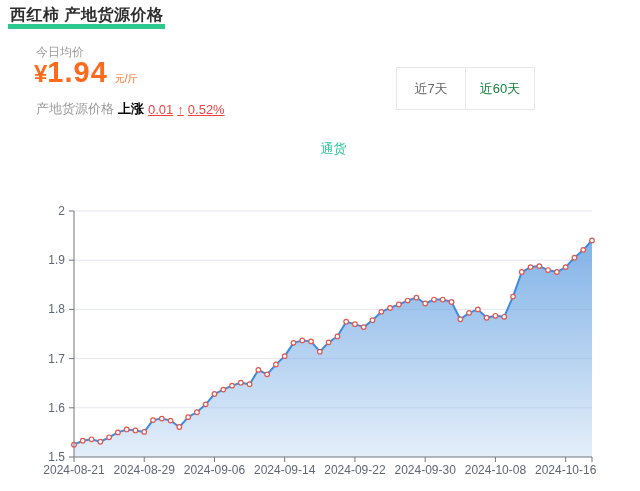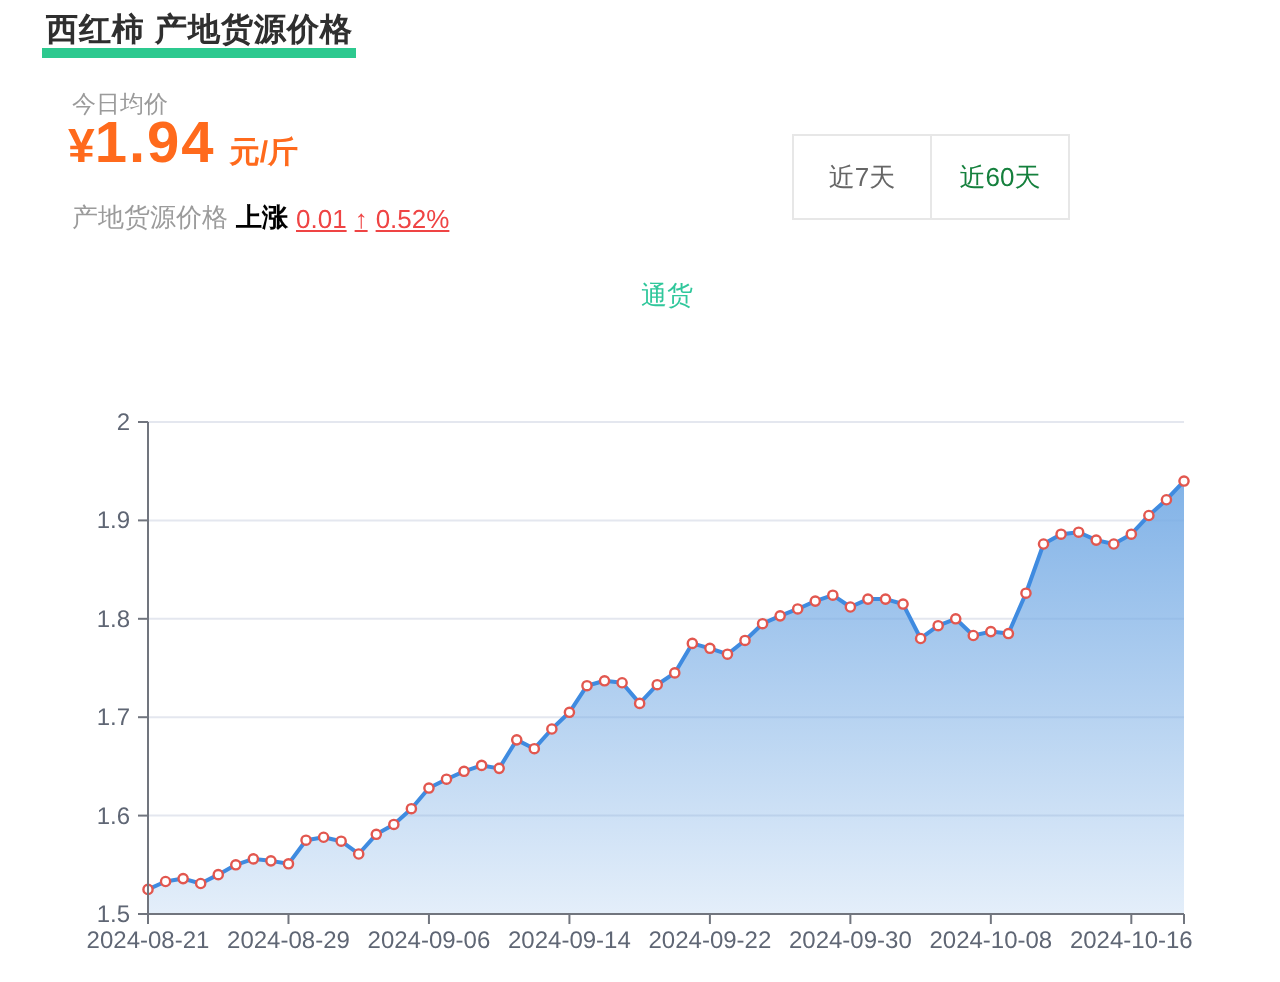--- a/index.html
+++ b/index.html
@@ -3,29 +3,29 @@
 <meta charset="utf-8">
 <style>
   html,body{margin:0;padding:0;background:#fff;}
   body{
     width:640px;height:491px;position:relative;overflow:hidden;
     font-family:"Liberation Sans","DejaVu Sans",sans-serif;
     -webkit-font-smoothing:antialiased;
   }
   .abs{position:absolute;}
   .title{
-    left:21px;top:5px;font-size:16px;font-weight:700;color:#2f2f2f;
+    left:8px;top:5px;font-size:16px;font-weight:700;color:#2f2f2f;
     background:linear-gradient(#2dc98f,#2dc98f) left bottom/100% 5px no-repeat;
     padding:0 2px 3px 2px;z-index:2;letter-spacing:0.5px;
   }
   .avg-label{left:36px;top:44px;font-size:12px;color:#9b9b9b;z-index:2;}
   .price-row{left:34px;top:56px;display:flex;align-items:baseline;z-index:2;}
   .yen{font-size:24px;color:#ff6a1c;font-weight:600;}
   .price{font-size:29px;color:#ff6a1c;font-weight:600;letter-spacing:1px;}
-  .unit{font-size:15px;color:#ff6a1c;margin-left:7px;font-weight:700;}
+  .unit{font-size:10px;color:#ff6a1c;margin-left:7px;font-weight:400;}
   .compare-row{left:36px;top:100px;font-size:13px;color:#9b9b9b;z-index:2;display:flex;gap:4px;align-items:center;}
   .trend{color:#000000;font-weight:700;}
   .chg{color:#ef4444;text-decoration:underline;}
   .tabs{left:396px;top:67px;display:flex;z-index:2;}
   .tab{
     width:70px;height:43px;background:#fff;border:1px solid #e7e7e7;
     font-size:13px;color:#666;cursor:pointer;margin-left:-1px;padding:0;
     font-family:inherit;line-height:27px;
   }
   .tab:first-child{margin-left:0;}

